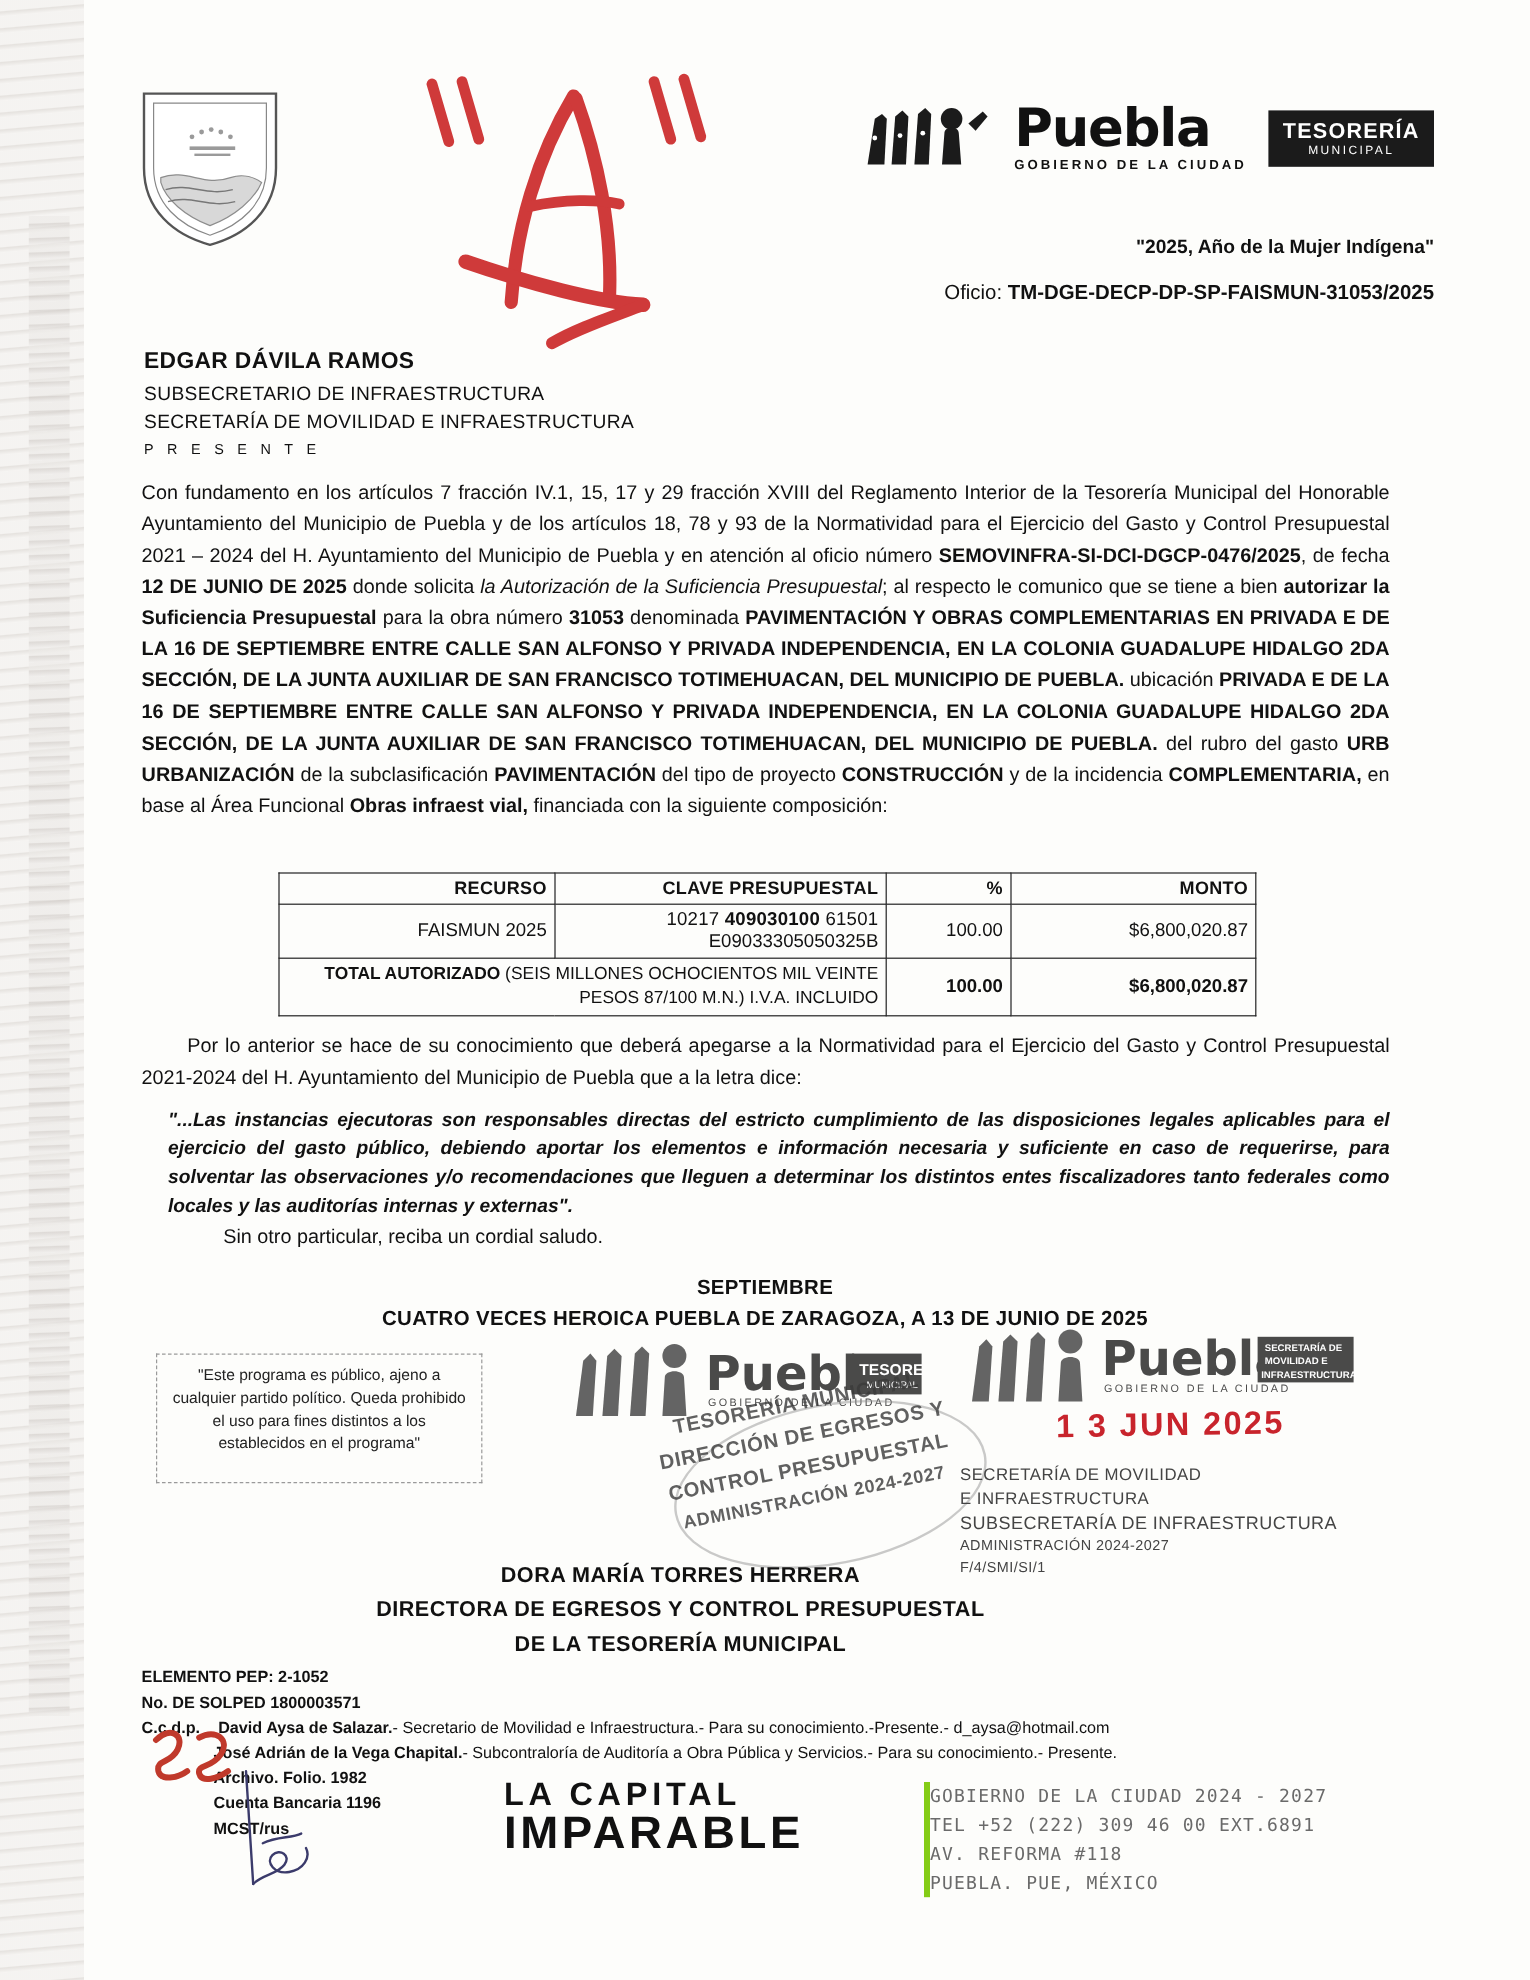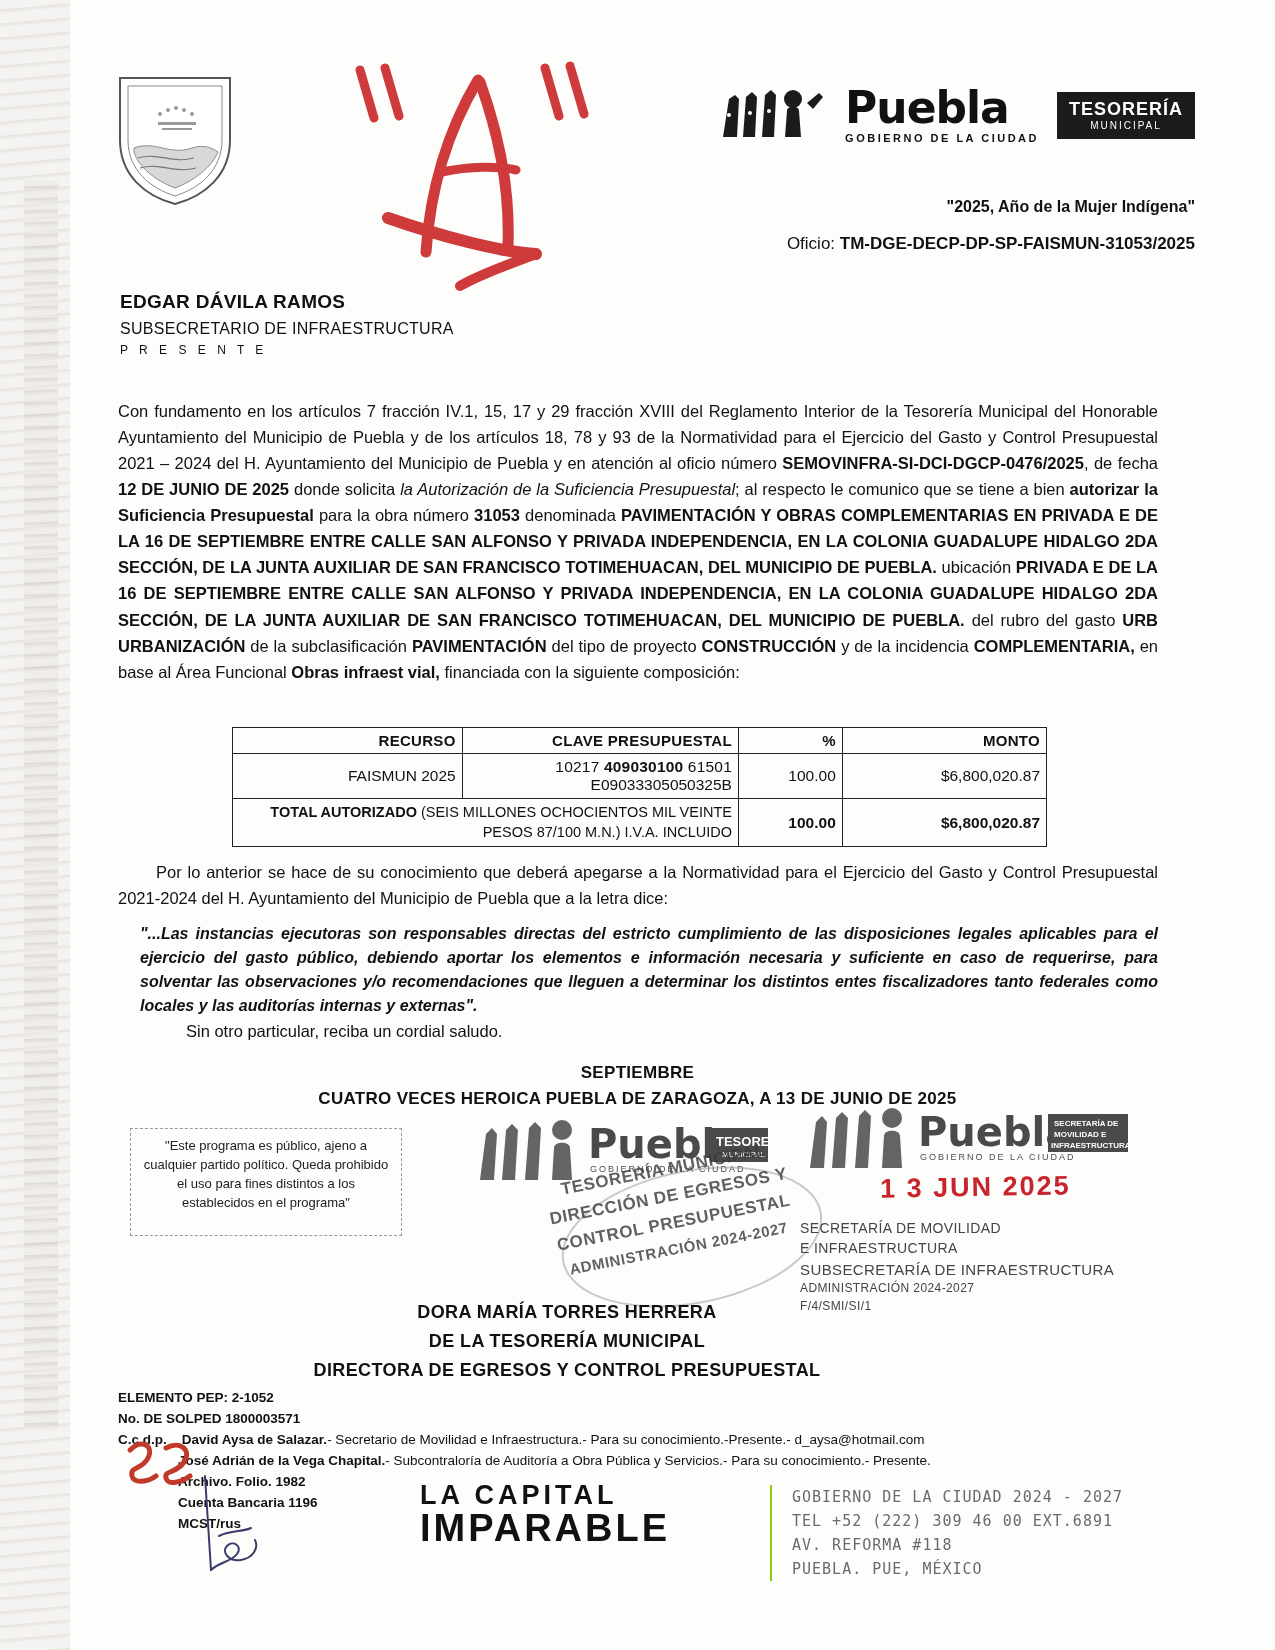--- a/index.html
+++ b/index.html
@@ -165,21 +165,21 @@
 
   .capital{
     position:absolute;left:420px;top:1480px;width:320px;text-align:left;
   }
   .capital .l1{font-size:27px;font-weight:bold;letter-spacing:4px;}
   .capital .l2{font-size:38px;font-weight:bold;letter-spacing:3px;margin-top:-4px;}
 
   .addr-block{
     position:absolute;left:770px;top:1485px;font-family:"DejaVu Sans Mono", monospace;
     font-size:15px;color:#6a6a6a;line-height:1.6;letter-spacing:1px;
-    border-left:2px solid #84cc16;padding-left:20px;
+    border-left:5px solid #84cc16;
   }
 </style>
 </head>
 <body>
 
 <div class="page">
 
   <div class="scan-edge"></div>
   <div class="scan-edge2"></div>
 
@@ -247,20 +247,21 @@
   </div>
 
   <div class="year-slogan">"2025, Año de la Mujer Indígena"</div>
   <div class="oficio">
     <span>Oficio: </span><b>TM-DGE-DECP-DP-SP-FAISMUN-31053/2025</b>
   </div>
 
   <div class="addressee">
     <div class="nm">EDGAR DÁVILA RAMOS</div>
     <div class="ln">SUBSECRETARIO DE INFRAESTRUCTURA</div>
+    <div class="ln">SECRETARÍA DE MOVILIDAD E INFRAESTRUCTURA</div>
     <div class="pres">P R E S E N T E</div>
   </div>
 
   <div class="body-text">
     <span>Con fundamento en los artículos 7 fracción IV.1, 15, 17 y 29 fracción XVIII del Reglamento Interior de la Tesorería Municipal del Honorable Ayuntamiento del Municipio de Puebla y de los artículos 18, 78 y 93 de la Normatividad para el Ejercicio del Gasto y Control Presupuestal 2021 – 2024 del H. Ayuntamiento del Municipio de Puebla y en atención al oficio número </span><b>SEMOVINFRA-SI-DCI-DGCP-0476/2025</b><span>, de fecha </span><b>12 DE JUNIO DE 2025</b><span> donde solicita </span><i>la Autorización de la Suficiencia Presupuestal</i><span>; al respecto le comunico que se tiene a bien </span><b>autorizar la Suficiencia Presupuestal</b><span> para la obra número </span><b>31053</b><span> denominada </span><b>PAVIMENTACIÓN Y OBRAS COMPLEMENTARIAS EN PRIVADA E DE LA 16 DE SEPTIEMBRE ENTRE CALLE SAN ALFONSO Y PRIVADA INDEPENDENCIA, EN LA COLONIA GUADALUPE HIDALGO 2DA SECCIÓN, DE LA JUNTA AUXILIAR DE SAN FRANCISCO TOTIMEHUACAN, DEL MUNICIPIO DE PUEBLA.</b><span> ubicación </span><b>PRIVADA E DE LA 16 DE SEPTIEMBRE ENTRE CALLE SAN ALFONSO Y PRIVADA INDEPENDENCIA, EN LA COLONIA GUADALUPE HIDALGO 2DA SECCIÓN, DE LA JUNTA AUXILIAR DE SAN FRANCISCO TOTIMEHUACAN, DEL MUNICIPIO DE PUEBLA.</b><span> del rubro del gasto </span><b>URB URBANIZACIÓN</b><span> de la subclasificación </span><b>PAVIMENTACIÓN</b><span> del tipo de proyecto </span><b>CONSTRUCCIÓN</b><span> y de la incidencia </span><b>COMPLEMENTARIA,</b><span> en base al Área Funcional </span><b>Obras infraest vial,</b><span> financiada con la siguiente composición:</span>
   </div>
 
   <table class="budget">
     <thead>
       <tr>
@@ -351,22 +352,22 @@
   <div class="right-seal-text">
     <div>SECRETARÍA DE MOVILIDAD</div>
     <div>E INFRAESTRUCTURA</div>
     <div style="font-size:15px">SUBSECRETARÍA DE INFRAESTRUCTURA</div>
     <div style="font-size:12px">ADMINISTRACIÓN 2024-2027</div>
     <div style="font-size:12px">F/4/SMI/SI/1</div>
   </div>
 
   <div class="signer">
     <div>DORA MARÍA TORRES HERRERA</div>
+    <div>DIRECTORA DE EGRESOS Y CONTROL PRESUPUESTAL</div>
     <div>DE LA TESORERÍA MUNICIPAL</div>
-    <div>DIRECTORA DE EGRESOS Y CONTROL PRESUPUESTAL</div>
   </div>
 
   <div class="footer-meta">
     <div><b>ELEMENTO PEP: 2-1052</b></div>
     <div><b>No. DE SOLPED 1800003571</b></div>
     <div class="ccdp-line"><b>C.c.d.p.</b>&nbsp;&nbsp;&nbsp;&nbsp;<b>David Aysa de Salazar.</b><span>- Secretario de Movilidad e Infraestructura.- Para su conocimiento.-Presente.- d_aysa@hotmail.com</span></div>
     <div class="ind"><b>José Adrián de la Vega Chapital.</b><span>- Subcontraloría de Auditoría a Obra Pública y Servicios.-  Para su conocimiento.- Presente.</span></div>
     <div class="ind"><b>Archivo. Folio. 1982</b></div>
     <div class="ind"><b>Cuenta Bancaria 1196</b></div>
     <div class="ind"><b>MCST/rus</b></div>

